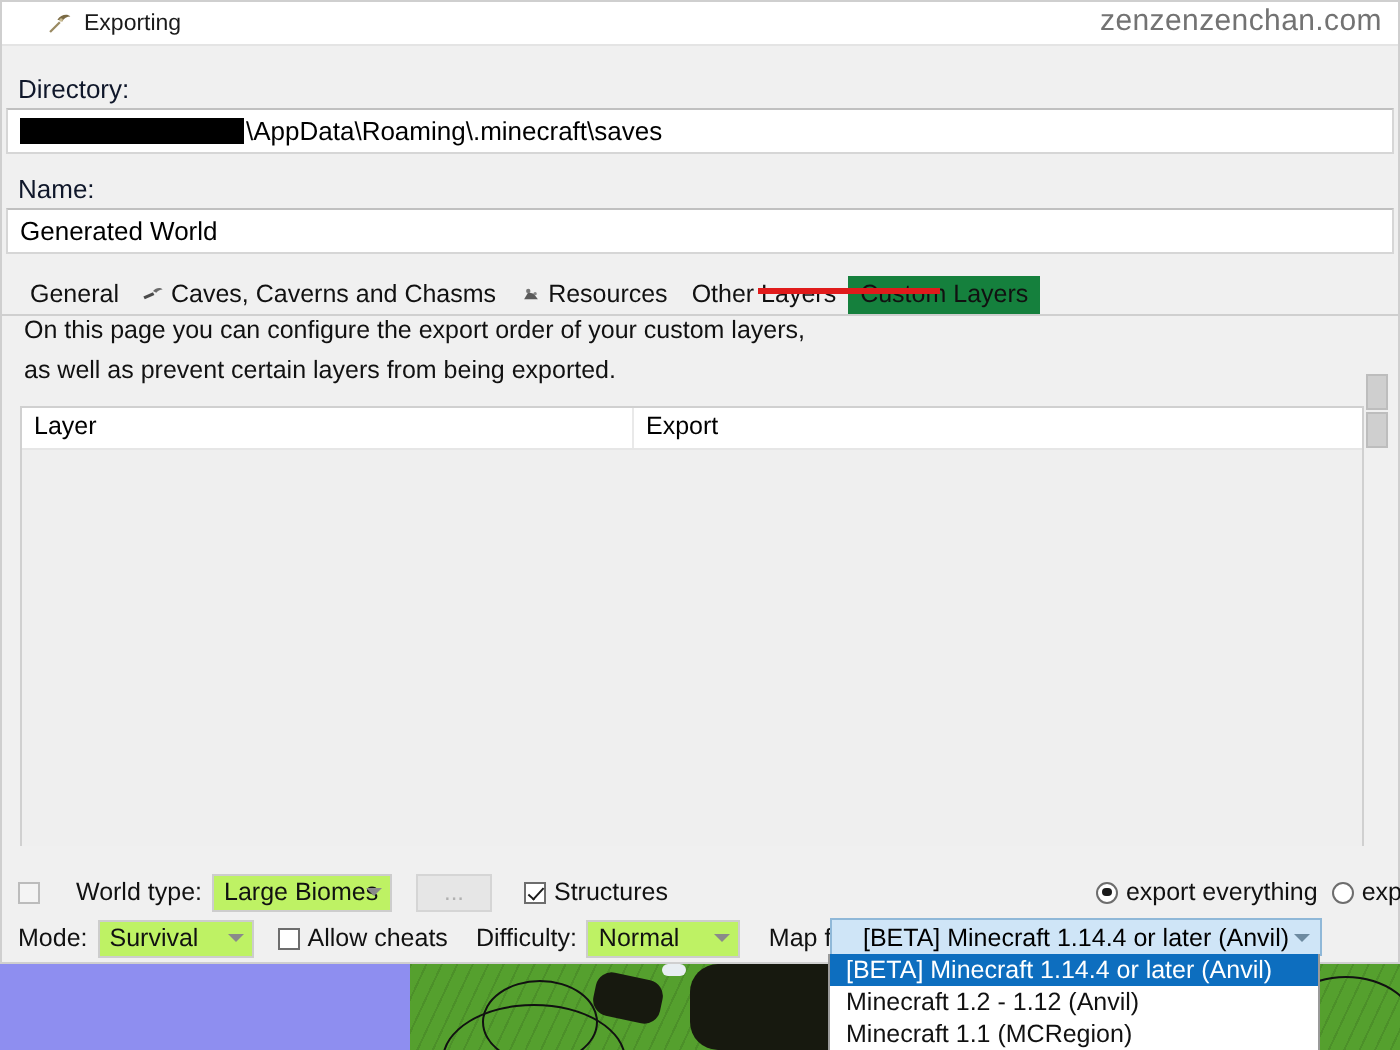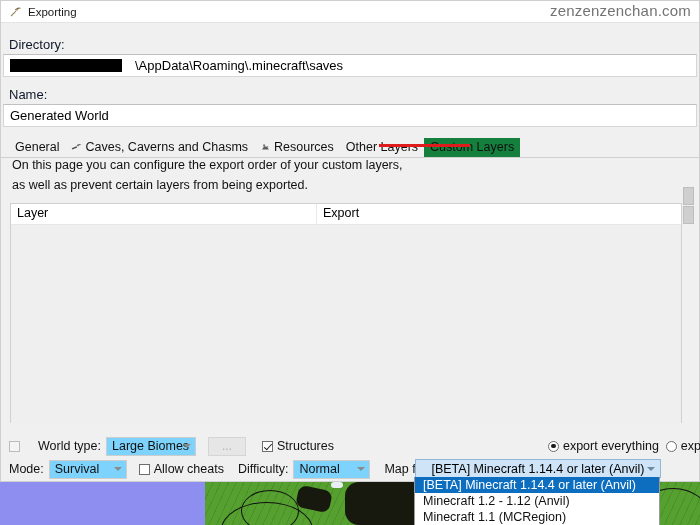--- a/index.html
+++ b/index.html
@@ -26,34 +26,34 @@
   .map-contour{position:absolute;border:1px solid #111;border-radius:50%;background:transparent;}
   .map-snow{position:absolute;background:#e8eef2;}
 
   
   #dialog{
     position:absolute;left:0;top:0;width:700px;height:482px;
     background:#f0f0f0;border:1px solid #cfcfcf;box-sizing:border-box;
   }
   #titlebar{
     height:22px;background:#fff;display:flex;align-items:center;
-    padding-left:8px;border-bottom:1px solid #e4e4e4;box-sizing:border-box;
+    padding-left:22px;border-bottom:1px solid #e4e4e4;box-sizing:border-box;
   }
   #titlebar .tb-title{font-size:11.5px;color:#1a1a1a;margin-left:6px;}
   .wmark{
     position:absolute;right:8px;top:1px;font-size:15px;color:#737373;
     letter-spacing:.2px;
   }
 
   
   .field-label{font-size:13px;color:#0f172a;padding:4px 8px 2px 8px;}
   .textbox{
     margin:0 2px;height:22px;background:#fff;border:1px solid #d6d6d6;
     border-top-color:#c0c0c0;display:flex;align-items:center;
-    padding-left:6px;font-size:13px;box-sizing:border-box;gap:12px;
+    padding-left:6px;font-size:13px;box-sizing:border-box;
   }
   #dir-redact{
     display:inline-block;width:112px;height:13px;background:#000;
     vertical-align:middle;margin-right:1px;
   }
 
   
   #tabbar{
     margin-top:8px;height:22px;display:flex;align-items:flex-end;
     padding-left:8px;border-bottom:1px solid #cfcfcf;position:relative;text-align:center;
@@ -111,21 +111,21 @@
   .rb{
     width:11px;height:11px;border:1px solid #6d6d6d;border-radius:50%;
     background:#fff;display:inline-block;position:relative;box-sizing:border-box;margin-right:4px;
   }
   .rb.checked:after{
     content:"";position:absolute;left:2.2px;top:2.2px;width:4.6px;height:4.6px;
     border-radius:50%;background:#1a1a1a;
   }
   .lbl-disabled{color:#9a9a9a;}
   .combo{
-    height:19px;background:#7dd3fc;border:1px solid #cdcdcd;box-sizing:border-box;
+    height:19px;background:#bef264;border:1px solid #cdcdcd;box-sizing:border-box;
     display:flex;align-items:center;padding-left:5px;font-size:12.5px;
     position:relative;
   }
   .combo .arrow{
     position:absolute;right:4px;top:50%;transform:translateY(-50%);
     width:0;height:0;border-left:4px solid transparent;border-right:4px solid transparent;
     border-top:4px solid #8a8a8a;
   }
   .smallbtn{
     width:38px;height:19px;background:#e6e6e6;border:1px solid #d5d5d5;

